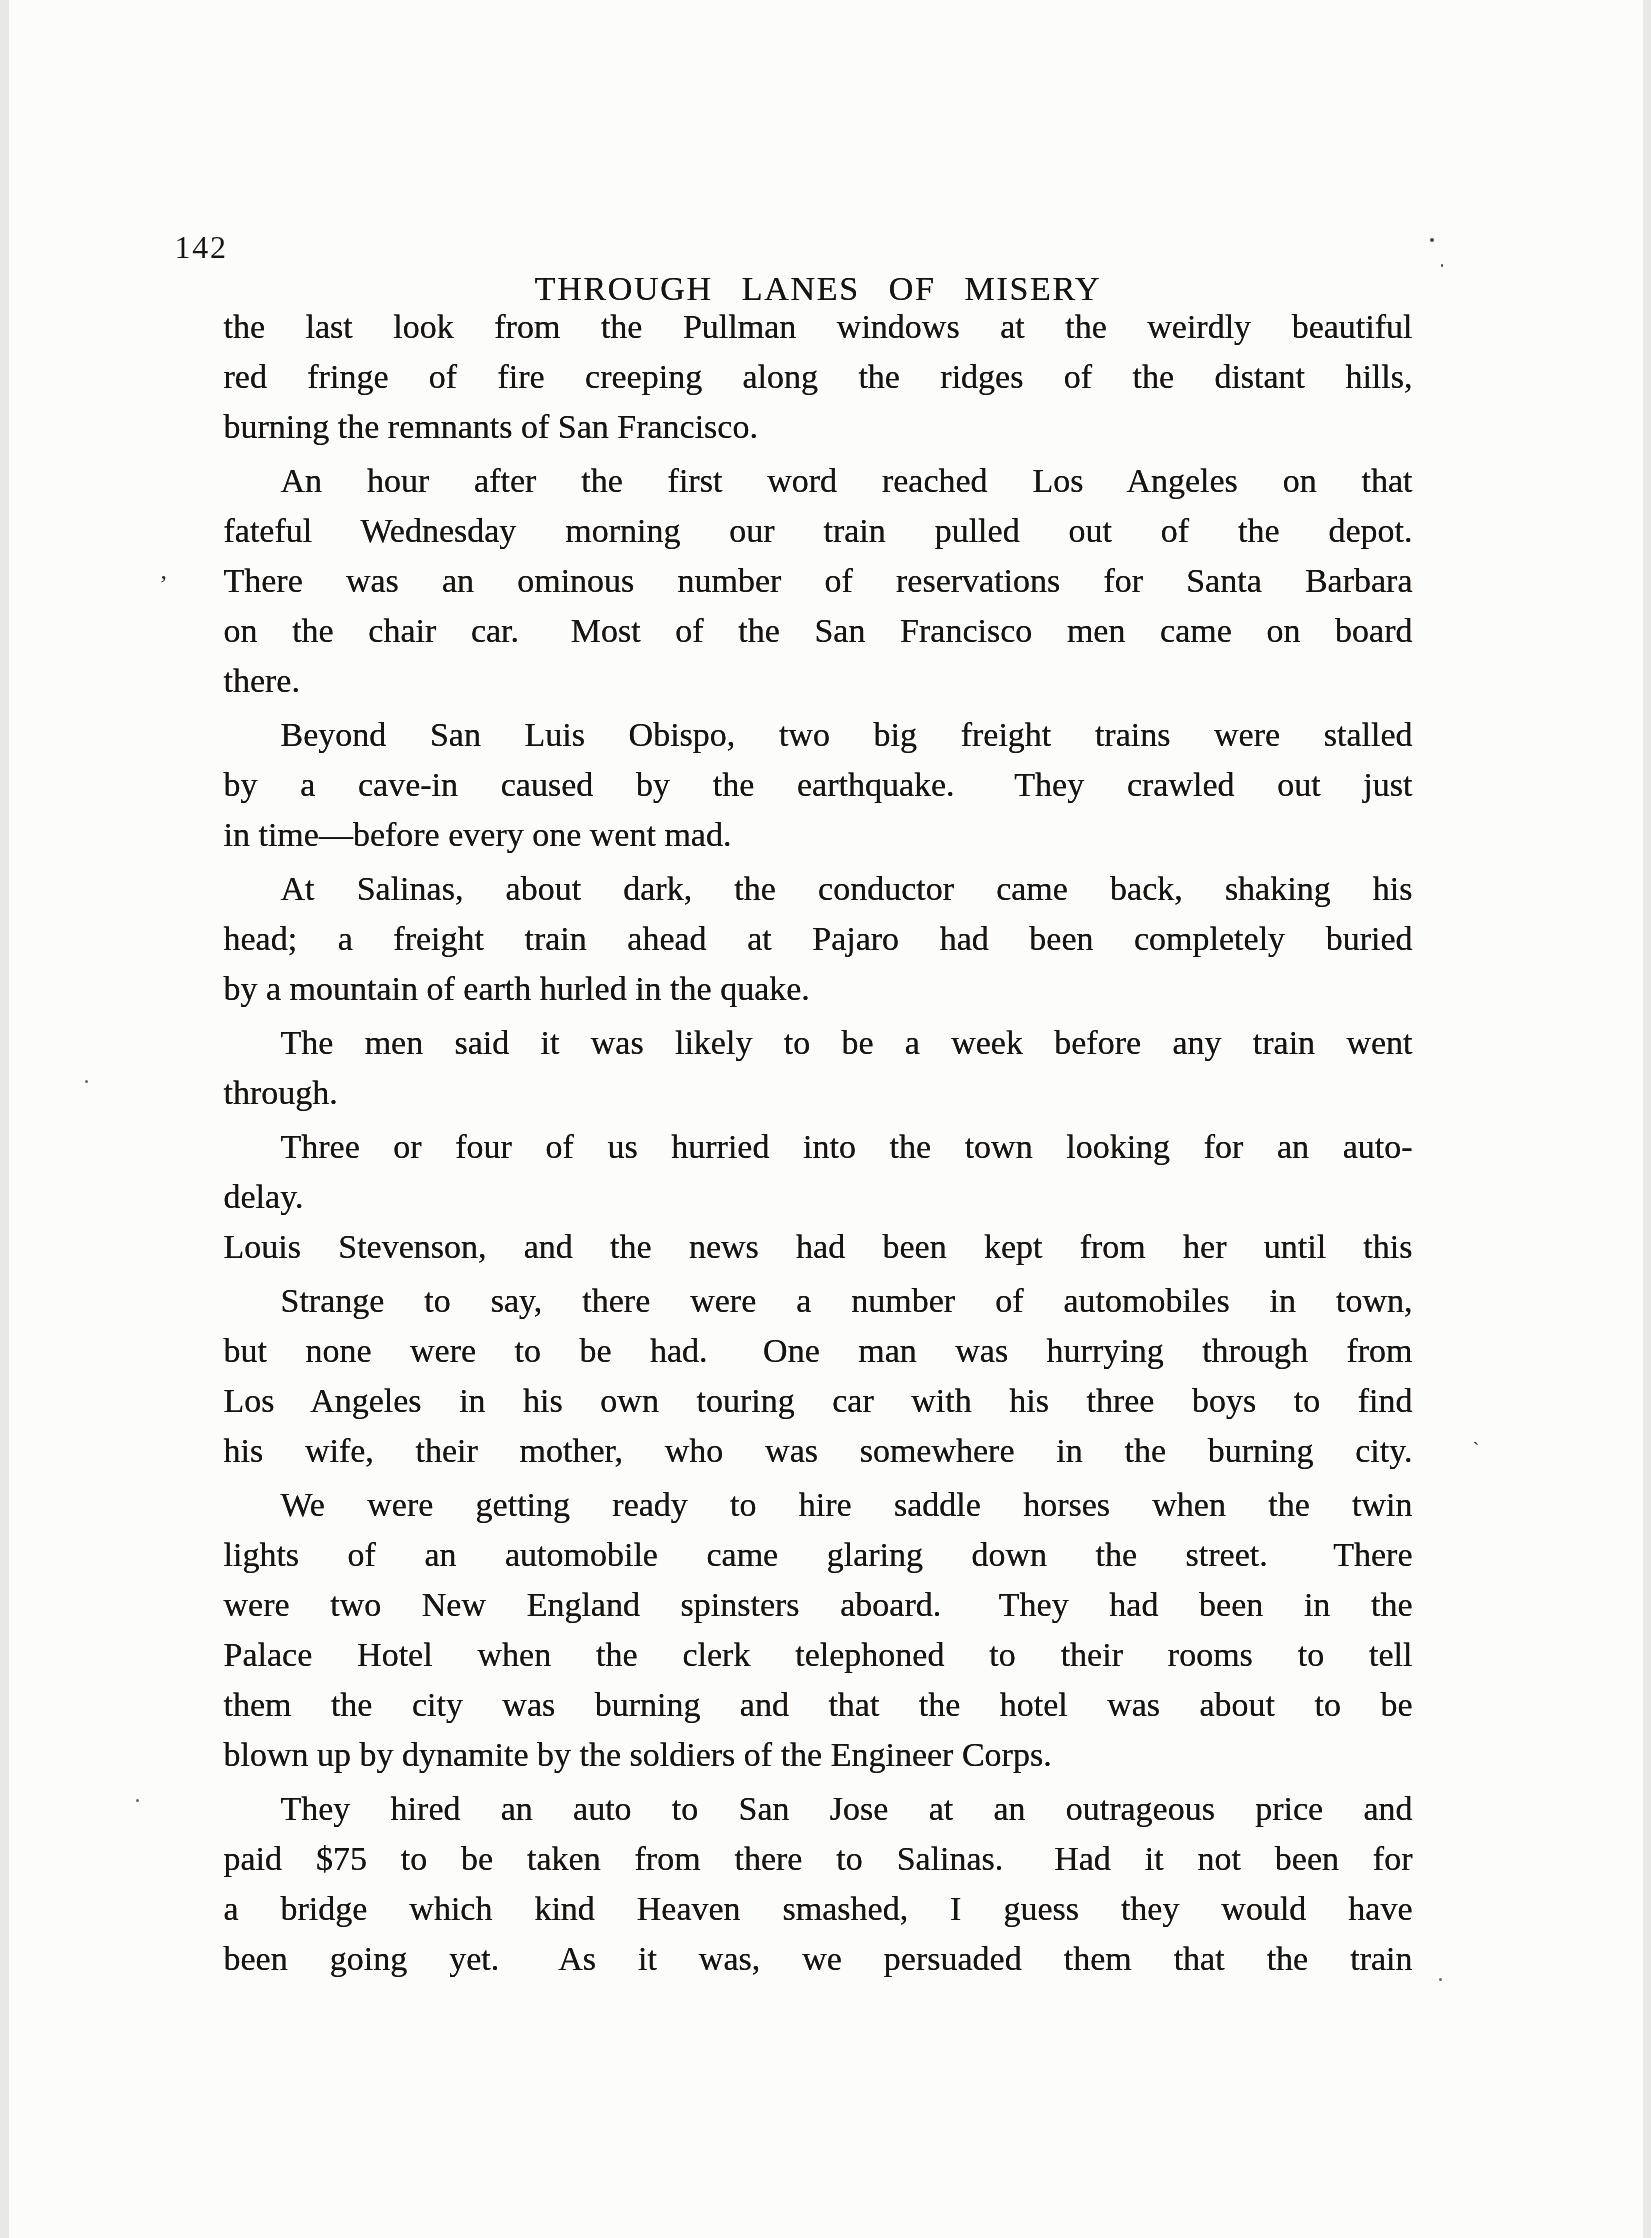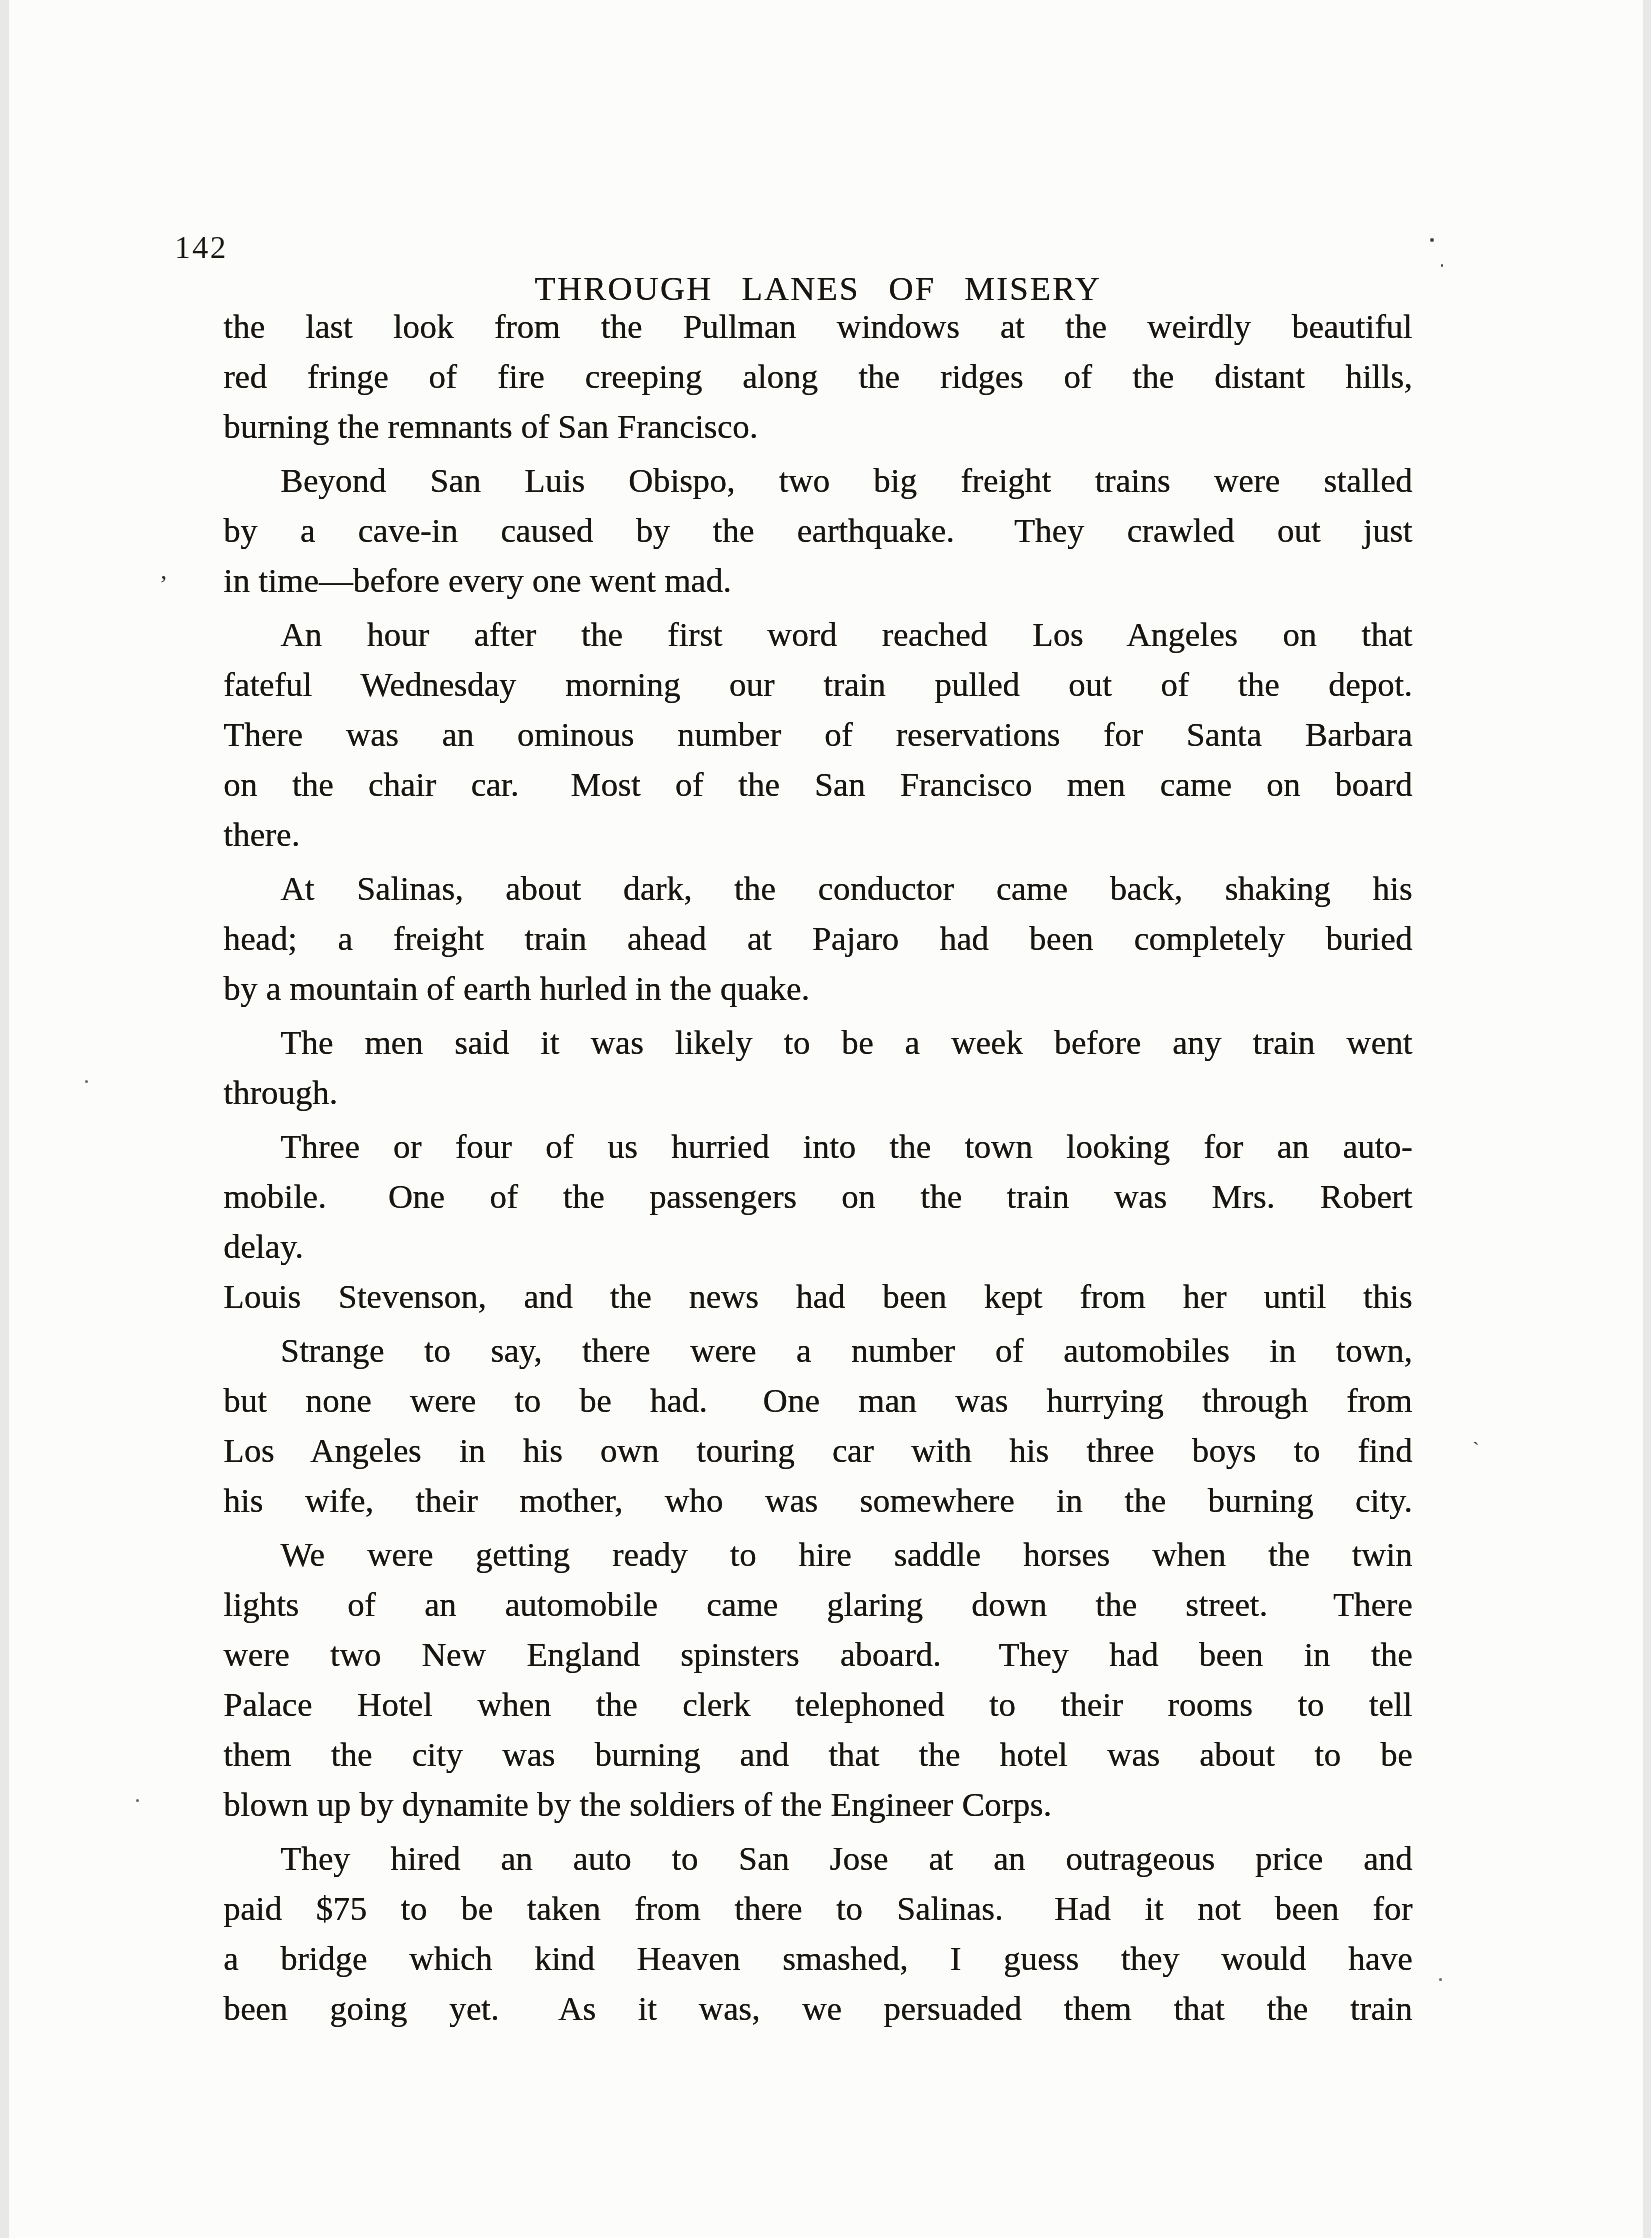--- a/index.html
+++ b/index.html
@@ -84,43 +84,42 @@
     <span class="running-title">THROUGH LANES OF MISERY</span>
   </div>
 
   <div class="text-block">
       <div class="para">
         <div class="line">the last look from the Pullman windows at the weirdly beautiful</div>
         <div class="line">red fringe of fire creeping along the ridges of the distant hills,</div>
         <div class="line last">burning the remnants of San Francisco.</div>
       </div>
       <div class="para indent">
-        <div class="line">Beyond San Luis Obispo, two big freight trains were stalled</div>
-        <div class="line">by a cave-in caused by the earthquake.  They crawled out just</div>
-        <div class="line last">in time—before every one went mad.</div>
-      </div>
-      <div class="para indent">
         <div class="line">An hour after the first word reached Los Angeles on that</div>
         <div class="line">fateful Wednesday morning our train pulled out of the depot.</div>
         <div class="line">There was an ominous number of reservations for Santa Barbara</div>
         <div class="line">on the chair car.  Most of the San Francisco men came on board</div>
         <div class="line last">there.</div>
+      </div>
+      <div class="para indent">
+        <div class="line">Beyond San Luis Obispo, two big freight trains were stalled</div>
+        <div class="line">by a cave-in caused by the earthquake.  They crawled out just</div>
+        <div class="line last">in time—before every one went mad.</div>
       </div>
       <div class="para indent">
         <div class="line">At Salinas, about dark, the conductor came back, shaking his</div>
         <div class="line">head; a freight train ahead at Pajaro had been completely buried</div>
         <div class="line last">by a mountain of earth hurled in the quake.</div>
       </div>
       <div class="para indent">
         <div class="line">The men said it was likely to be a week before any train went</div>
         <div class="line last">through.</div>
       </div>
       <div class="para indent">
         <div class="line">Three or four of us hurried into the town looking for an auto-</div>
-        <div class="line">mobile.  One of the passengers on the train was Mrs. Robert</div>
         <div class="line last">delay.</div>
         <div class="line">Louis Stevenson, and the news had been kept from her until this</div>
       </div>
       <div class="para indent">
         <div class="line">Strange to say, there were a number of automobiles in town,</div>
         <div class="line">but none were to be had.  One man was hurrying through from</div>
         <div class="line">Los Angeles in his own touring car with his three boys to find</div>
         <div class="line">his wife, their mother, who was somewhere in the burning city.</div>
       </div>
       <div class="para indent">

